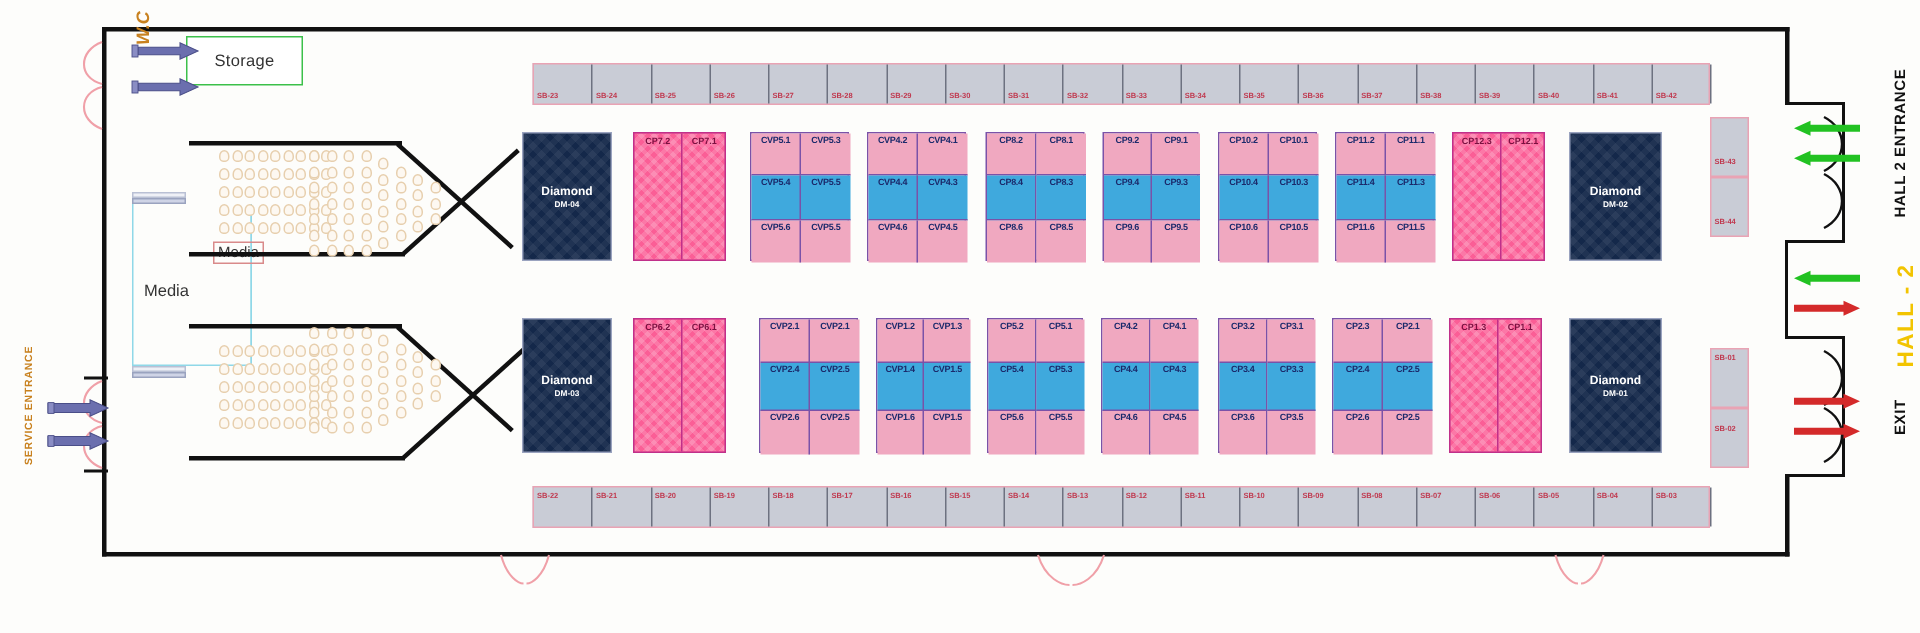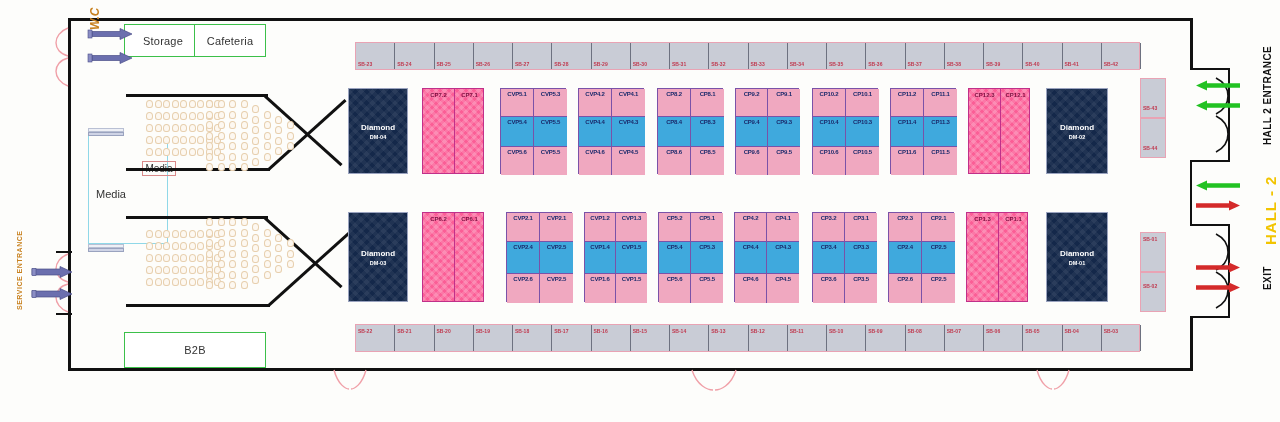--- a/index.html
+++ b/index.html
@@ -134,26 +134,20 @@
     <svg width="30" height="62" viewBox="0 0 30 62">
       <path d="M28 2 C12 8 12 26 28 30" fill="none" stroke="#f0a0a8" stroke-width="1.4"></path>
       <path d="M28 32 C12 36 12 54 28 60" fill="none" stroke="#f0a0a8" stroke-width="1.4"></path>
     </svg>
   </div>
   <div class="abs wall-seg" style="left:56px;top:251px;width:16px;height:2px;"></div>
   <div class="abs wall-seg" style="left:56px;top:313px;width:16px;height:2px;"></div>
 
   <div class="abs room" style="left:124px;top:24px;width:78px;height:33px;">
     <span>Storage</span>
-  </div>
-  <div class="abs room" style="left:194px;top:24px;width:72px;height:33px;">
-    <span>Cafeteria</span>
-  </div>
-  <div class="abs room" style="left:124px;top:332px;width:142px;height:36px;">
-    <span>B2B</span>
   </div>
 
   <div class="vtext wc-label" style="left:88px;top:30px;transform:rotate(-90deg);">W.C</div>
   <div class="arrow" style="left:88px;top:28px;">
     <svg width="44" height="12" viewBox="0 0 44 12">
       <path d="M44 6 L32 0.5 L32 3.5 L4 3.5 L4 8.5 L32 8.5 L32 11.5 Z" fill="#6b6fae" stroke="#4a4e88" stroke-width=".7"></path>
       <rect x="0" y="2" width="4" height="8" fill="#8a8dc4" stroke="#4a4e88" stroke-width=".6"></rect>
     </svg>
   </div>
   <div class="arrow" style="left:88px;top:52px;">

